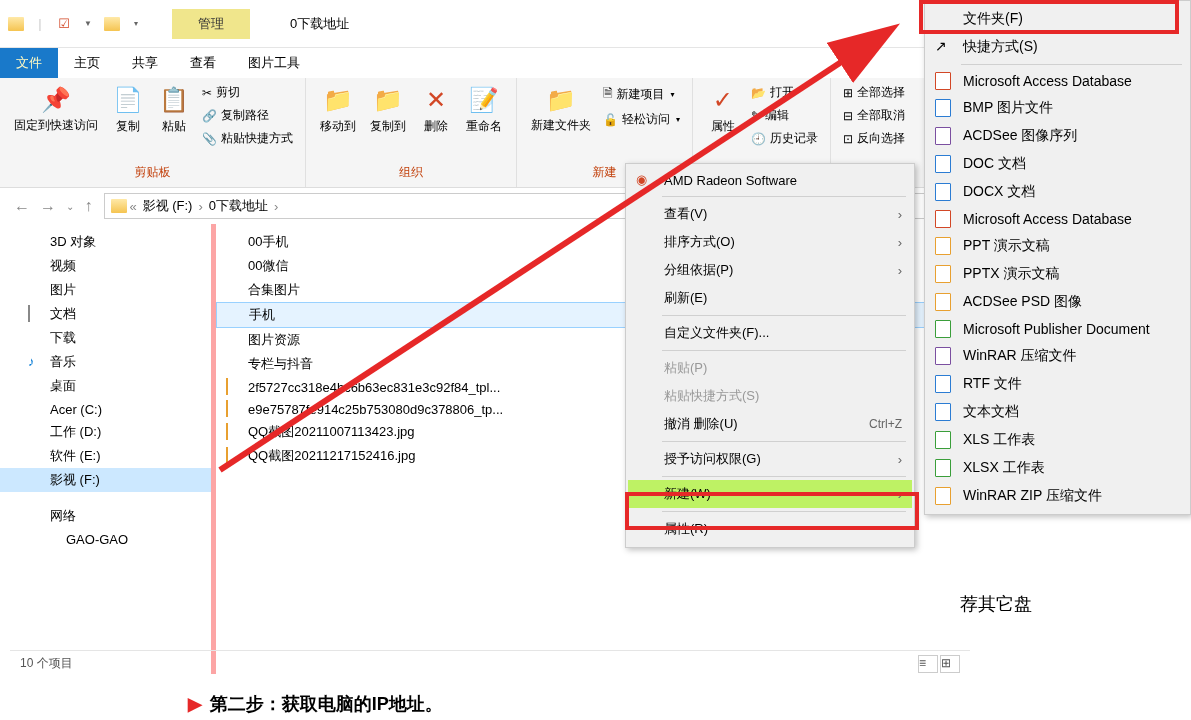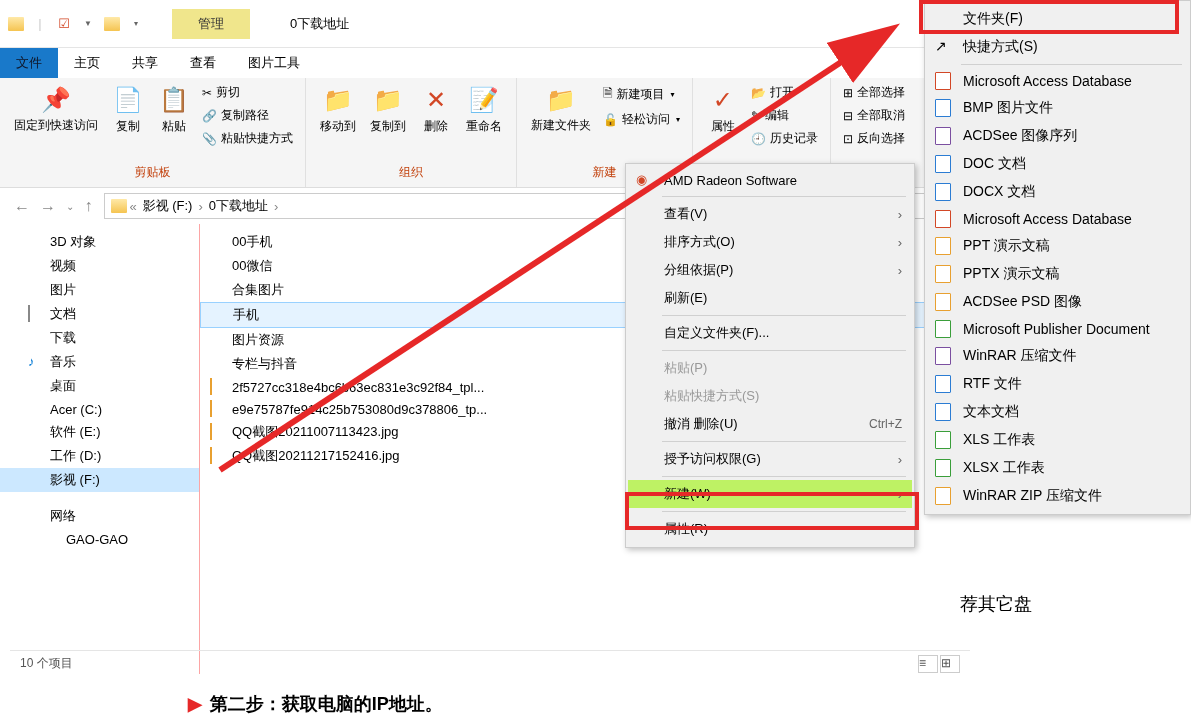--- a/index.html
+++ b/index.html
@@ -11,21 +11,21 @@
 .titlebar .qat-icon { width: 20px; height: 20px; display: flex; align-items: center; justify-content: center; }
 .titlebar .title-tabs { display: flex; margin-left: 20px; }
 .titlebar .contextual-tab { background: #f0e68c; padding: 6px 26px; color: #333; font-size: 13px; }
 .titlebar .win-title { margin-left: 40px; flex: 1; font-size: 13px; }
 .titlebar .win-controls { display: flex; gap: 0; }
 .titlebar .win-btn { width: 46px; height: 32px; display: flex; align-items: center; justify-content: center; }
 
 
 .tabrow { height: 30px; display: flex; align-items: stretch; background: #fff; }
 .tabrow .tab { padding: 0 16px; display: flex; align-items: center; font-size: 13px; cursor: default; }
-.tabrow .tab.file { background: #1979ca; color: #0f172a; }
+.tabrow .tab.file { background: #1979ca; color: #fef9c3; }
 .tabrow .tab.active { background: #fff; }
 .tabrow .tab.tool { position: relative; }
 
 
 .ribbon { height: 110px; background: #f5f5f5; border-bottom: 1px solid #ddd; display: flex; }
 .ribbon-group { border-right: 1px solid #e0e0e0; padding: 4px 8px; display: flex; flex-direction: column; }
 .ribbon-group .group-content { flex: 1; display: flex; align-items: flex-start; gap: 2px; }
 .ribbon-group .group-label { text-align: center; font-size: 12px; color: #c2410c; padding: 2px 0; }
 .ribbon-btn-large { display: flex; flex-direction: column; align-items: center; padding: 4px 6px; gap: 4px; font-size: 12px; min-width: 44px; }
 .ribbon-btn-stack { display: flex; flex-direction: column; gap: 2px; }
@@ -36,21 +36,21 @@
 .nav-arrows { display: flex; align-items: center; gap: 10px; padding: 0 6px; }
 .nav-arrow { color: #888; font-size: 16px; }
 .breadcrumb { flex: 1; border: 1px solid #ccc; height: 26px; display: flex; align-items: center; padding: 0 6px; font-size: 13px; }
 .breadcrumb .crumb { padding: 0 4px; }
 .breadcrumb .chev { color: #888; padding: 0 2px; }
 .addr-btn { width: 28px; height: 26px; border: 1px solid #ccc; display: flex; align-items: center; justify-content: center; }
 .searchbox { width: 180px; height: 26px; border: 1px solid #ccc; padding: 0 6px; display: flex; align-items: center; color: #888; font-size: 13px; }
 
 
 .main { display: flex; height: 450px; position: relative; }
-.navpane { width: 200px; border-right: 1px solid #fca5a5; overflow-y: auto; padding: 6px 0; }
+.navpane { width: 216px; border-right: 5px solid #fca5a5; overflow-y: auto; padding: 6px 0; }
 .nav-item { display: flex; align-items: center; gap: 6px; padding: 3px 6px 3px 28px; font-size: 13px; }
 .nav-item.selected { background: #cce8ff; }
 .nav-item.indent { padding-left: 44px; }
 .nav-item .icon { width: 16px; height: 16px; flex-shrink: 0; }
 
 .filelist { flex: 1; padding: 6px 0; overflow: hidden; }
 .file-item { display: flex; align-items: center; gap: 6px; padding: 3px 10px; font-size: 13px; }
 .file-item.selected { border: 1px solid #99d1ff; background: #e5f3ff; }
 .file-item .icon { width: 16px; height: 16px; flex-shrink: 0; }
 
@@ -315,25 +315,25 @@
       <div class="nav-item">
         <span class="icon"><span class="desk-ico"></span></span>
         <span>桌面</span>
       </div>
       <div class="nav-item">
         <span class="icon"><span class="win-ico"></span></span>
         <span>Acer (C:)</span>
       </div>
       <div class="nav-item">
         <span class="icon"><span class="drive-ico"></span></span>
+        <span>工作 (D:)</span>
+      </div>
+      <div class="nav-item">
+        <span class="icon"><span class="drive-ico"></span></span>
         <span>软件 (E:)</span>
-      </div>
-      <div class="nav-item">
-        <span class="icon"><span class="drive-ico"></span></span>
-        <span>工作 (D:)</span>
       </div>
       <div class="nav-item selected">
         <span class="icon"><span class="drive-ico"></span></span>
         <span>影视 (F:)</span>
       </div>
       <div style="height: 12px;"></div>
       <div class="nav-item">
         <span class="icon"><span class="net-ico"></span></span>
         <span>网络</span>
       </div>

